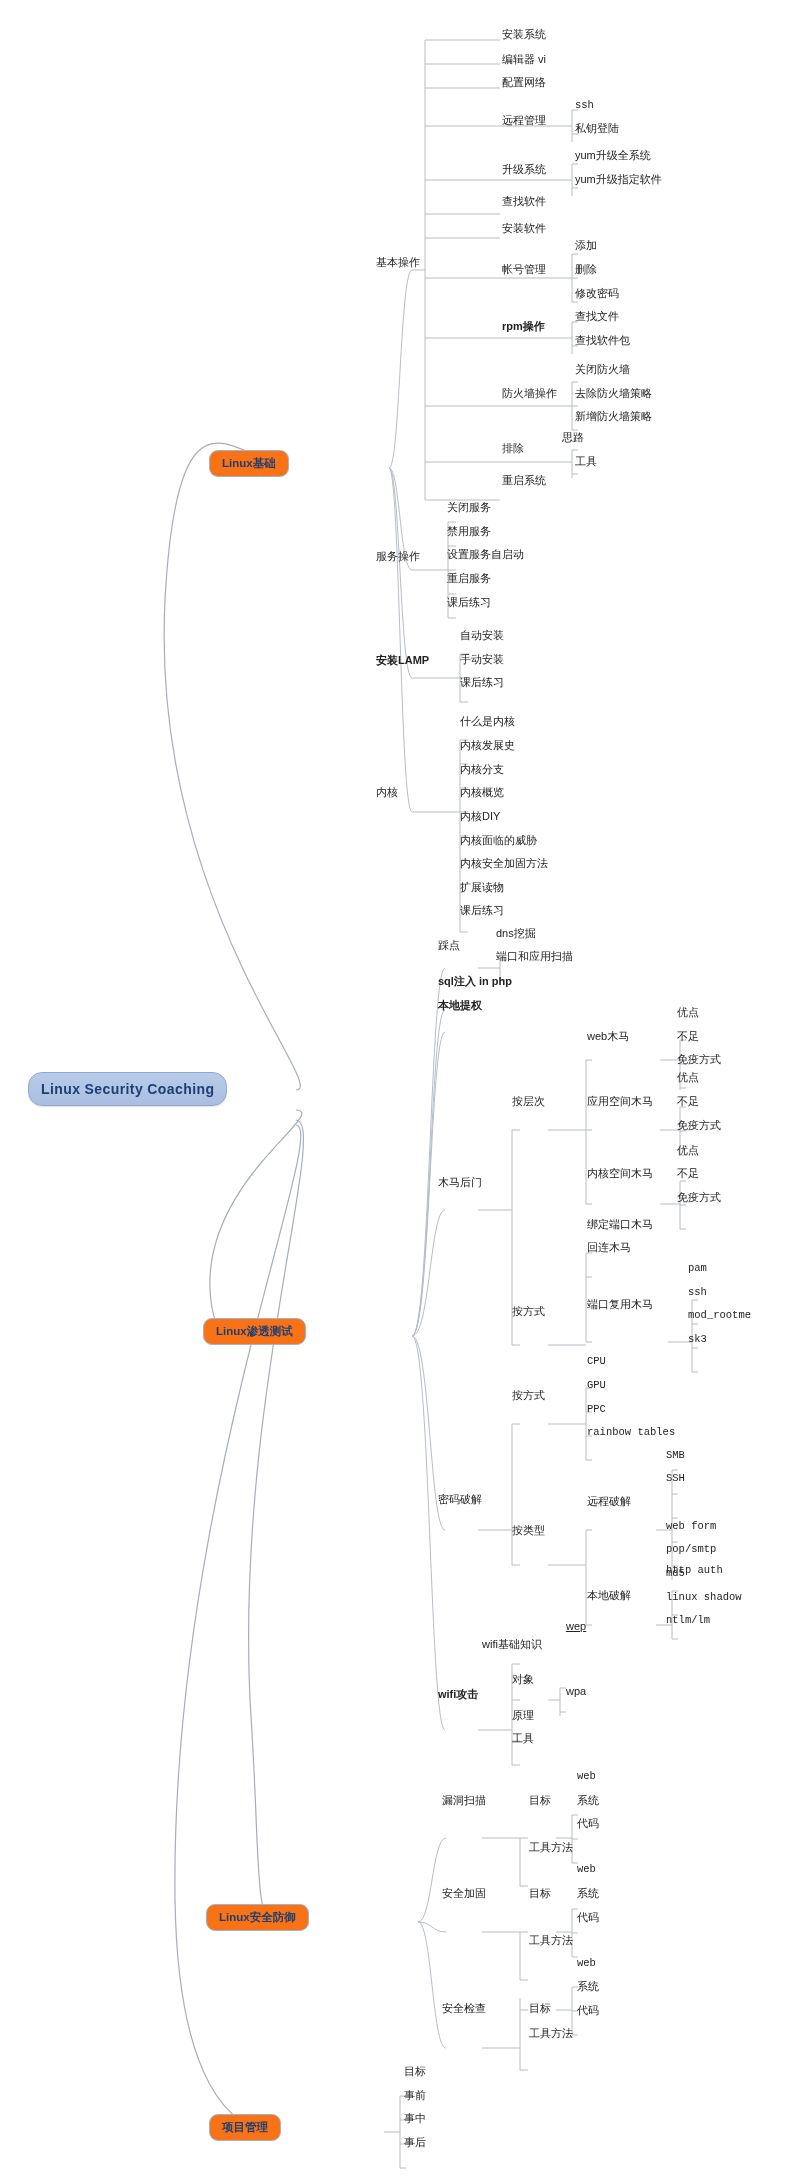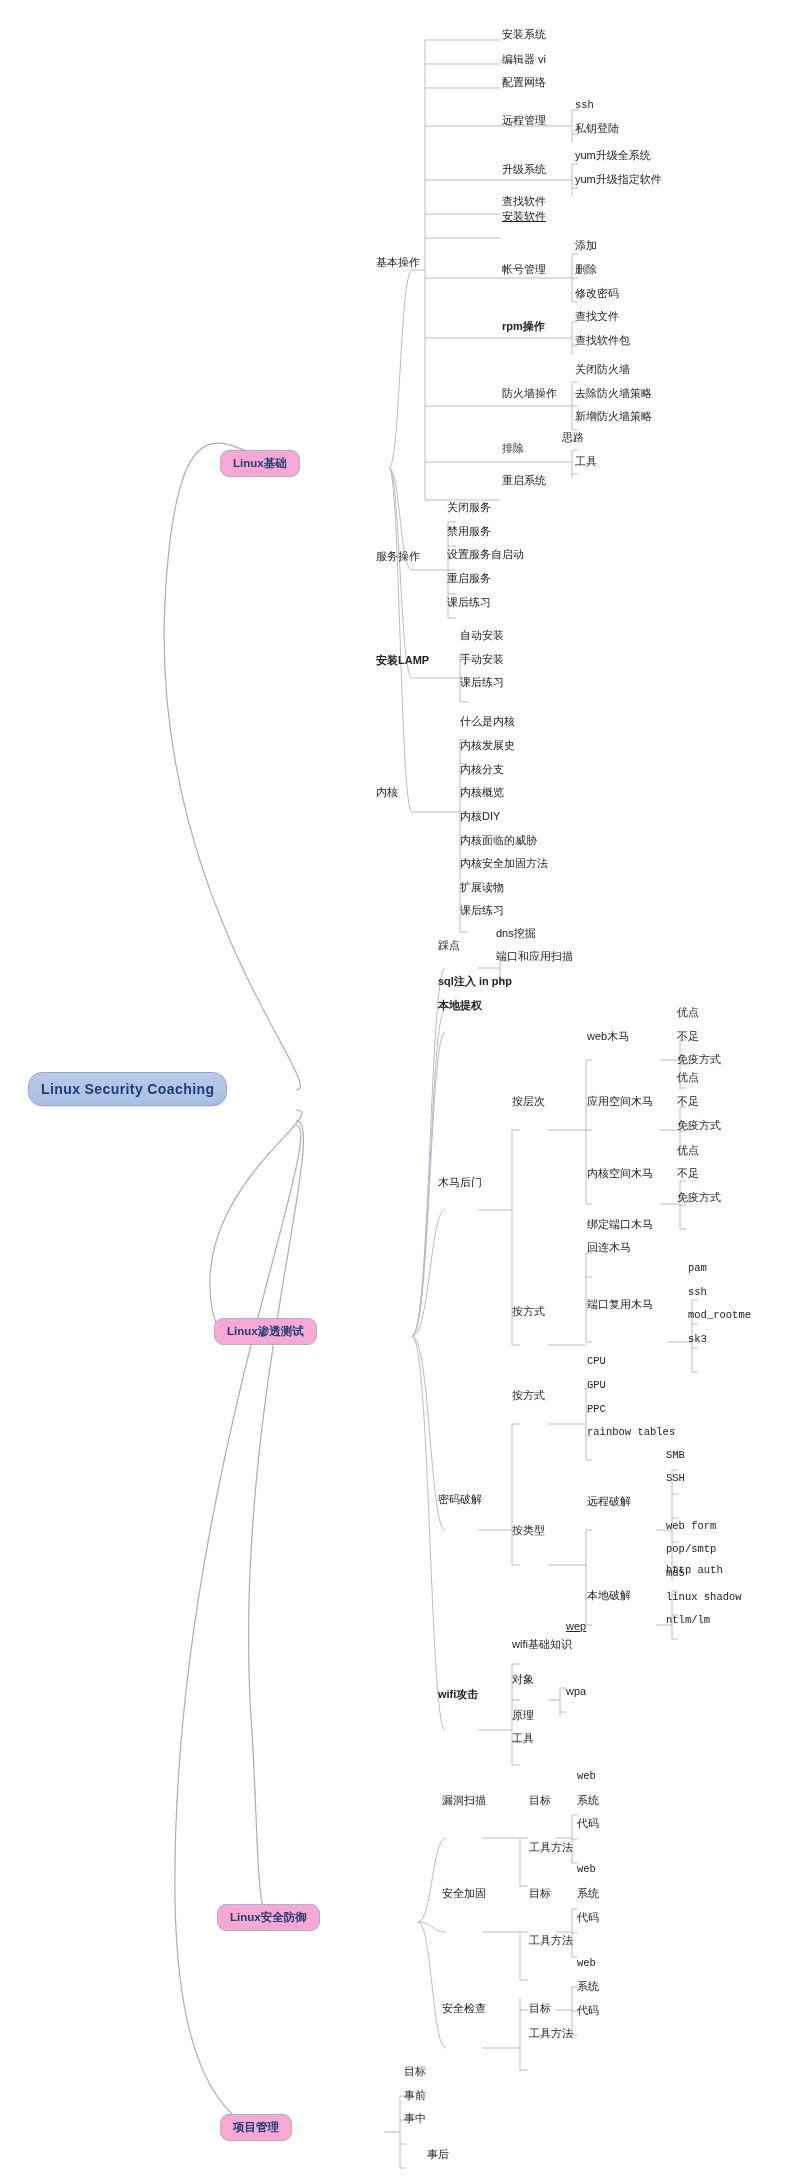--- a/index.html
+++ b/index.html
@@ -17,29 +17,28 @@
     font-weight:bold;
     font-size:14px;
     letter-spacing:.4px;
     padding:8px 12px;
     white-space:nowrap;
     box-shadow:0 1px 1px rgba(0,0,0,.12);
   }
   
   .l1-node{
     position:absolute;
-    background:#f9a8d4;
+    background:#f97316;
     border:1px solid #9db6d8;
     border-radius:9px;
     color:#1d3f73;
     font-weight:bold;
     font-size:11.5px;
     padding:5px 12px;
     white-space:nowrap;
-    margin-left:11px;
   }
   
   .leaf{
     position:absolute;
     font-size:11px;
     line-height:13px;
     white-space:nowrap;
     color:#222;
   }
   .leaf.bold{font-weight:bold;}
@@ -292,21 +291,21 @@
       <div class="leaf" style="left: 502px; top: 28px; text-align: center;">安装系统</div>
       <div class="leaf" style="left: 502px; top: 53px;">编辑器 vi</div>
       <div class="leaf" style="left: 502px; top: 76px;">配置网络</div>
       <div class="leaf" style="left: 502px; top: 114px;">远程管理</div>
       <div class="leaf mono" style="left: 575px; top: 99px;">ssh</div>
       <div class="leaf" style="left: 575px; top: 122px;">私钥登陆</div>
       <div class="leaf" style="left: 502px; top: 163px;">升级系统</div>
       <div class="leaf" style="left: 575px; top: 149px;">yum升级全系统</div>
       <div class="leaf" style="left: 575px; top: 173px;">yum升级指定软件</div>
       <div class="leaf" style="left: 502px; top: 195px;">查找软件</div>
-      <div class="leaf" style="left: 502px; top: 210px; text-decoration: underline;">安装软件</div>
+      <div class="leaf" style="left: 502px; top: 222px;">安装软件</div>
       <div class="leaf" style="left: 502px; top: 263px;">帐号管理</div>
       <div class="leaf" style="left: 575px; top: 239px;">添加</div>
       <div class="leaf" style="left: 575px; top: 263px;">删除</div>
       <div class="leaf" style="left: 575px; top: 287px;">修改密码</div>
       <div class="leaf bold" style="left: 502px; top: 320px;">rpm操作</div>
       <div class="leaf" style="left: 575px; top: 310px;">查找文件</div>
       <div class="leaf" style="left: 575px; top: 334px;">查找软件包</div>
       <div class="leaf" style="left: 502px; top: 387px;">防火墙操作</div>
       <div class="leaf" style="left: 575px; top: 363px;">关闭防火墙</div>
       <div class="leaf" style="left: 575px; top: 387px;">去除防火墙策略</div>
@@ -373,21 +372,21 @@
       <div class="leaf mono" style="left: 666px; top: 1449px;">SMB</div>
       <div class="leaf mono" style="left: 666px; top: 1472px;">SSH</div>
       <div class="leaf mono" style="left: 666px; top: 1564px;">http auth</div>
       <div class="leaf mono" style="left: 666px; top: 1520px;">web form</div>
       <div class="leaf mono" style="left: 666px; top: 1543px;">pop/smtp</div>
       <div class="leaf" style="left: 587px; top: 1589px;">本地破解</div>
       <div class="leaf mono" style="left: 666px; top: 1567px;">md5</div>
       <div class="leaf mono" style="left: 666px; top: 1591px;">linux shadow</div>
       <div class="leaf mono" style="left: 666px; top: 1614px;">ntlm/lm</div>
       <div class="leaf bold" style="left: 438px; top: 1688px;">wifi攻击</div>
-      <div class="leaf" style="left: 512px; top: 1638px;">wifi基础知识</div>
+      <div class="leaf" style="left: 482px; top: 1638px;">wifi基础知识</div>
       <div class="leaf" style="left: 512px; top: 1673px;">对象</div>
       <div class="leaf" style="left: 566px; top: 1620px; text-decoration: underline;">wep</div>
       <div class="leaf" style="left: 566px; top: 1685px;">wpa</div>
       <div class="leaf" style="left: 512px; top: 1709px;">原理</div>
       <div class="leaf" style="left: 512px; top: 1732px;">工具</div>
       <div class="leaf" style="left: 442px; top: 1794px;">漏洞扫描</div>
       <div class="leaf" style="left: 529px; top: 1794px;">目标</div>
       <div class="leaf mono" style="left: 577px; top: 1770px;">web</div>
       <div class="leaf" style="left: 577px; top: 1794px;">系统</div>
       <div class="leaf" style="left: 577px; top: 1817px;">代码</div>
@@ -400,16 +399,16 @@
       <div class="leaf" style="left: 529px; top: 1934px;">工具方法</div>
       <div class="leaf" style="left: 442px; top: 2002px;">安全检查</div>
       <div class="leaf" style="left: 529px; top: 2002px;">目标</div>
       <div class="leaf mono" style="left: 577px; top: 1957px;">web</div>
       <div class="leaf" style="left: 577px; top: 1980px;">系统</div>
       <div class="leaf" style="left: 577px; top: 2004px;">代码</div>
       <div class="leaf" style="left: 529px; top: 2027px;">工具方法</div>
       <div class="leaf" style="left: 404px; top: 2065px;">目标</div>
       <div class="leaf" style="left: 404px; top: 2089px;">事前</div>
       <div class="leaf" style="left: 404px; top: 2112px;">事中</div>
-      <div class="leaf" style="left: 427px; top: 2136px; margin-top: 12px;">事后</div>
+      <div class="leaf" style="left: 404px; top: 2136px;">事后</div>
     </div>
 
 </div>
 
 </body></html>

